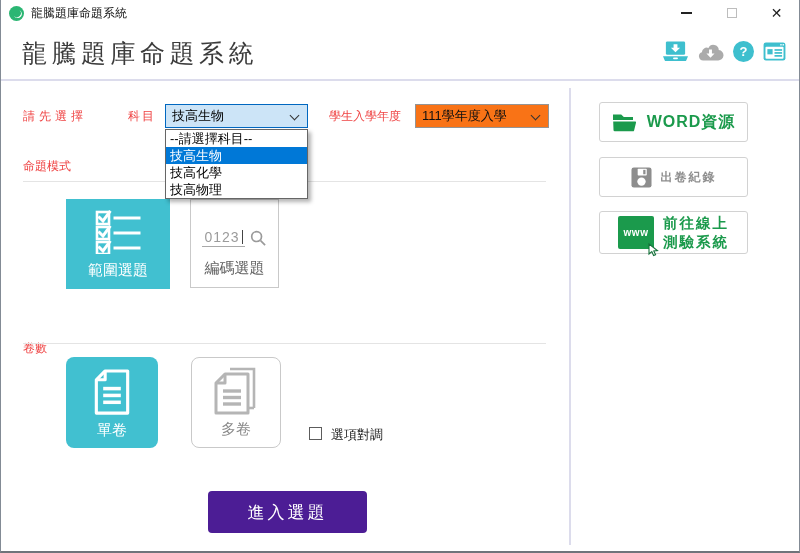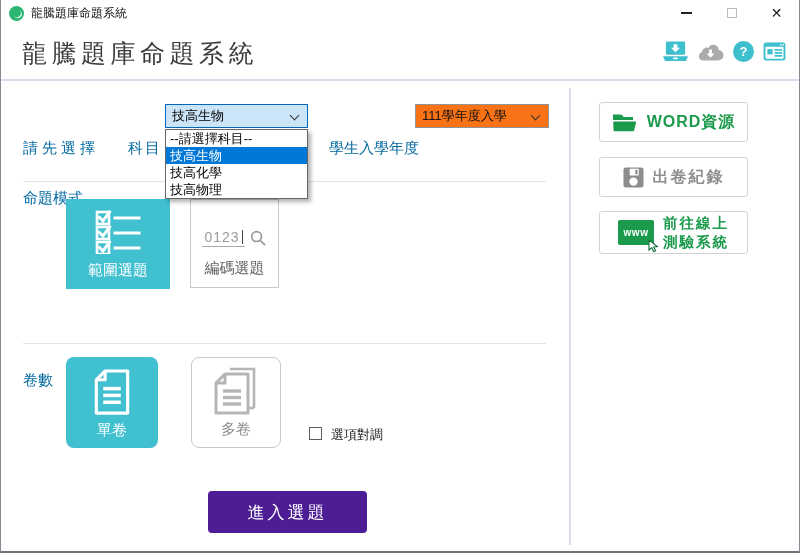--- a/index.html
+++ b/index.html
@@ -18,21 +18,21 @@
   .max-glyph { width:10px; height:10px; border:1px solid #bdbdbd; background:#fff; }
   .close-glyph { font-size:14px; color:#222; line-height:1; }
   
   .header { position:absolute; top:26px; left:0; right:0; height:55px; border-bottom:2px solid #dcdcec; background:#fff; }
   .page-title { position:absolute; left:21px; top:11px; font-size:25px; letter-spacing:4.5px; color:#3b3b3b; }
   .header-icons { position:absolute; right:13px; top:15px; display:flex; align-items:center; gap:9px; }
   .help-circle { width:21px; height:21px; border-radius:50%; background:#3ebfce; color:#fff; display:flex; align-items:center; justify-content:center; font-size:13px; font-weight:bold; }
   
   .divider-v { position:absolute; left:568px; top:88px; width:2px; height:457px; background:#dcdcec; }
   
-  .lbl { position:absolute; font-size:15px; color:#0369a1;margin-top:31px; }
+  .lbl { position:absolute; font-size:12px; color:#ef4444; }
   .section-rule { position:absolute; height:1px; background:#e4e4e4; width:523px; left:22px; }
   
   .select { position:absolute; height:24px; font-size:13px; display:flex; align-items:center; padding-left:6px; cursor:pointer; }
   .select-subject { left:164px; top:104px; width:143px; background:#cce4f7; border:1px solid #0067c0; }
   .select-year { left:414px; top:104px; width:134px; background:#f97316; border:1px solid #949494; color:#111; }
   .chev { position:absolute; right:9px; top:7px; width:7px; height:7px; border-right:1.5px solid #333; border-bottom:1.5px solid #333; transform:rotate(45deg); }
   .dropdown-list { position:absolute; left:164px; top:129px; width:143px; background:#fff; border:1px solid #666;
     box-shadow:3px 3px 4px rgba(0,0,0,0.3); z-index:30; }
   .option { height:17px; line-height:17px; font-size:13px; color:#000; padding-left:4px; cursor:pointer; white-space:nowrap; }
   .option.selected { background:#0078d7; color:#fff; }
@@ -56,24 +56,24 @@
   
   .enter-btn { position:absolute; left:207px; top:491px; width:159px; height:42px; background:#4c1d95; border-radius:4px;
     color:#fff; font-size:17px; letter-spacing:3px; display:flex; align-items:center; justify-content:center; cursor:pointer; }
   
   .side-btn { position:absolute; left:598px; width:149px; background:#fff; border:1px solid #d2d2d2; border-radius:3px;
     display:flex; align-items:center; justify-content:center; gap:9px; cursor:pointer; }
   .side-word { top:102px; height:40px; }
   .side-records { top:157px; height:40px; }
   .side-online { top:211px; height:43px; }
   .side-text-green { color:#1b9a4c; font-size:16px; font-weight:600; letter-spacing:1px; }
-  .side-text-grey { color:#8e8e8e; font-size:16px; font-weight:600; letter-spacing:2px; }
+  .side-text-grey { color:#8e8e8e; font-size:12px; font-weight:600; letter-spacing:2px; }
   .online-text { color:#1b9a4c; font-size:14.5px; font-weight:600; letter-spacing:2px; line-height:1.25; text-align:left; }
   .www-badge { position:relative; background:#1b9a4c; color:#fff; font-size:10px; font-weight:bold; letter-spacing:0.5px;
-    width:36px; height:25px; border-radius:2px; display:flex; align-items:center; justify-content:center; }
+    width:36px; height:33px; border-radius:2px; display:flex; align-items:center; justify-content:center; }
   .www-cursor { position:absolute; right:-5px; bottom:-8px; }
 </style>
 </head>
 <body>
 
 <div class="window">
 
   <div class="titlebar">
     <svg width="15" height="15" viewBox="0 0 15 15">
       <circle cx="7.5" cy="7.5" r="7.5" fill="#2bb673"></circle>

